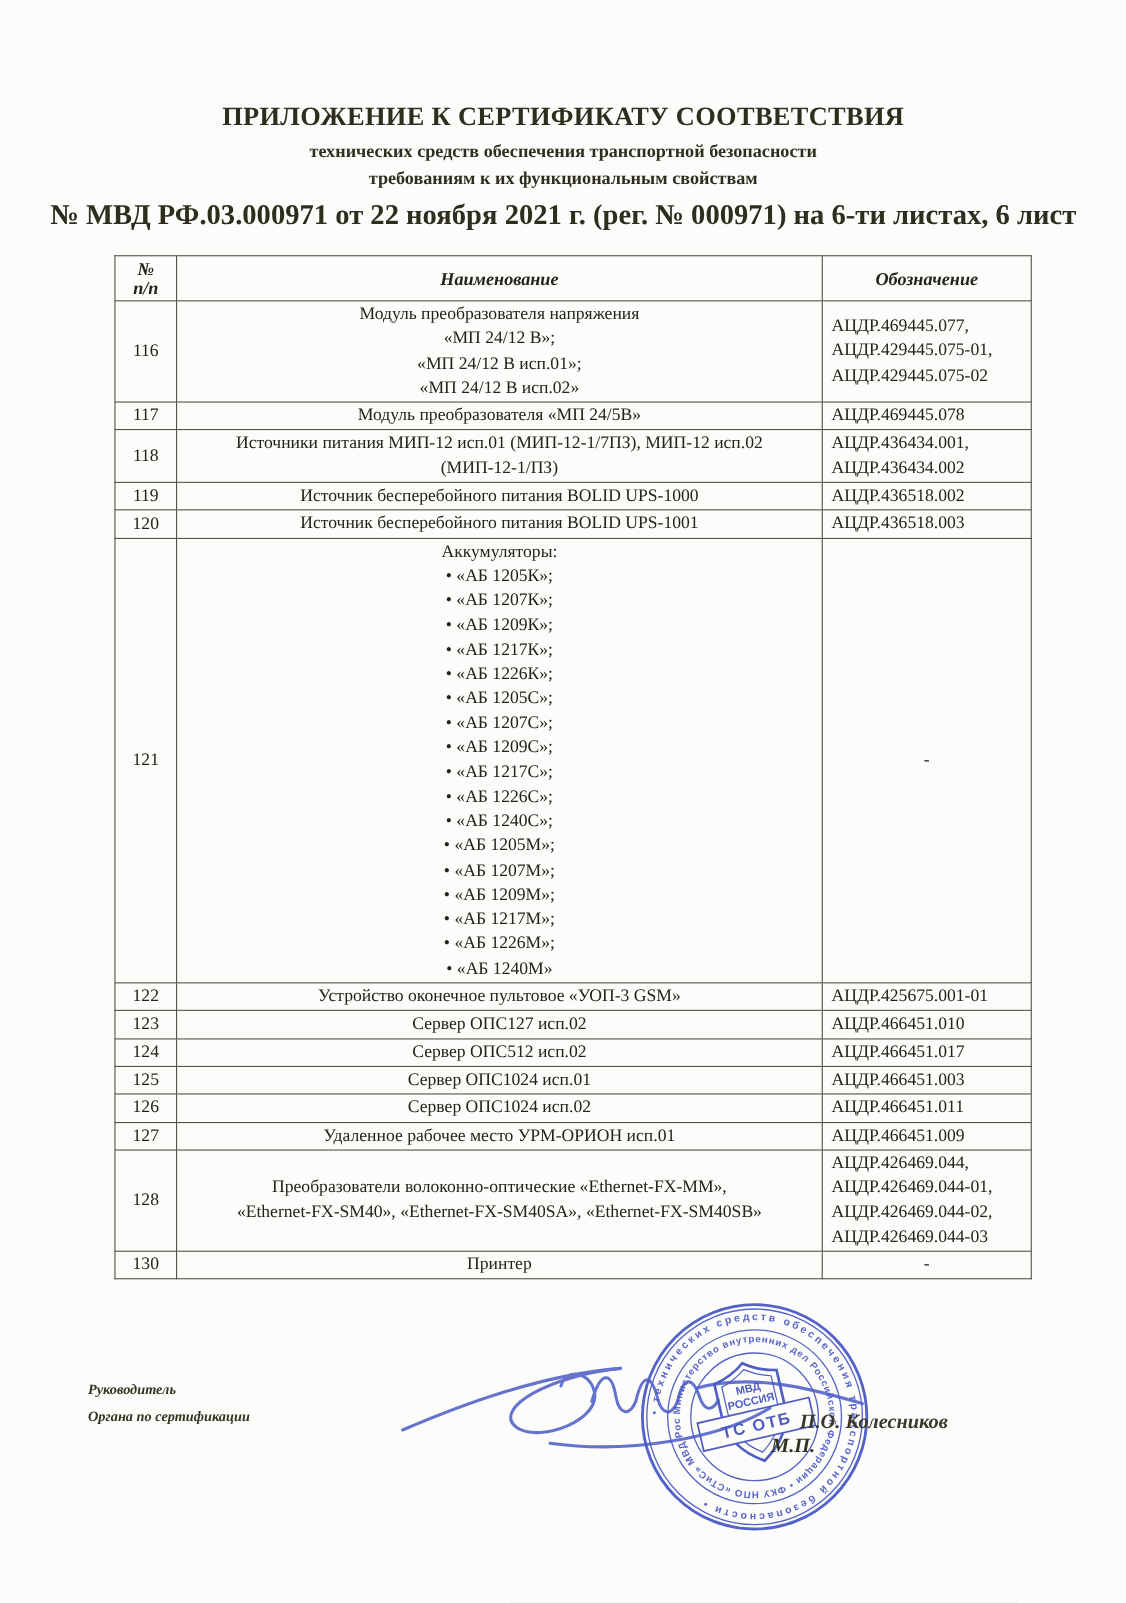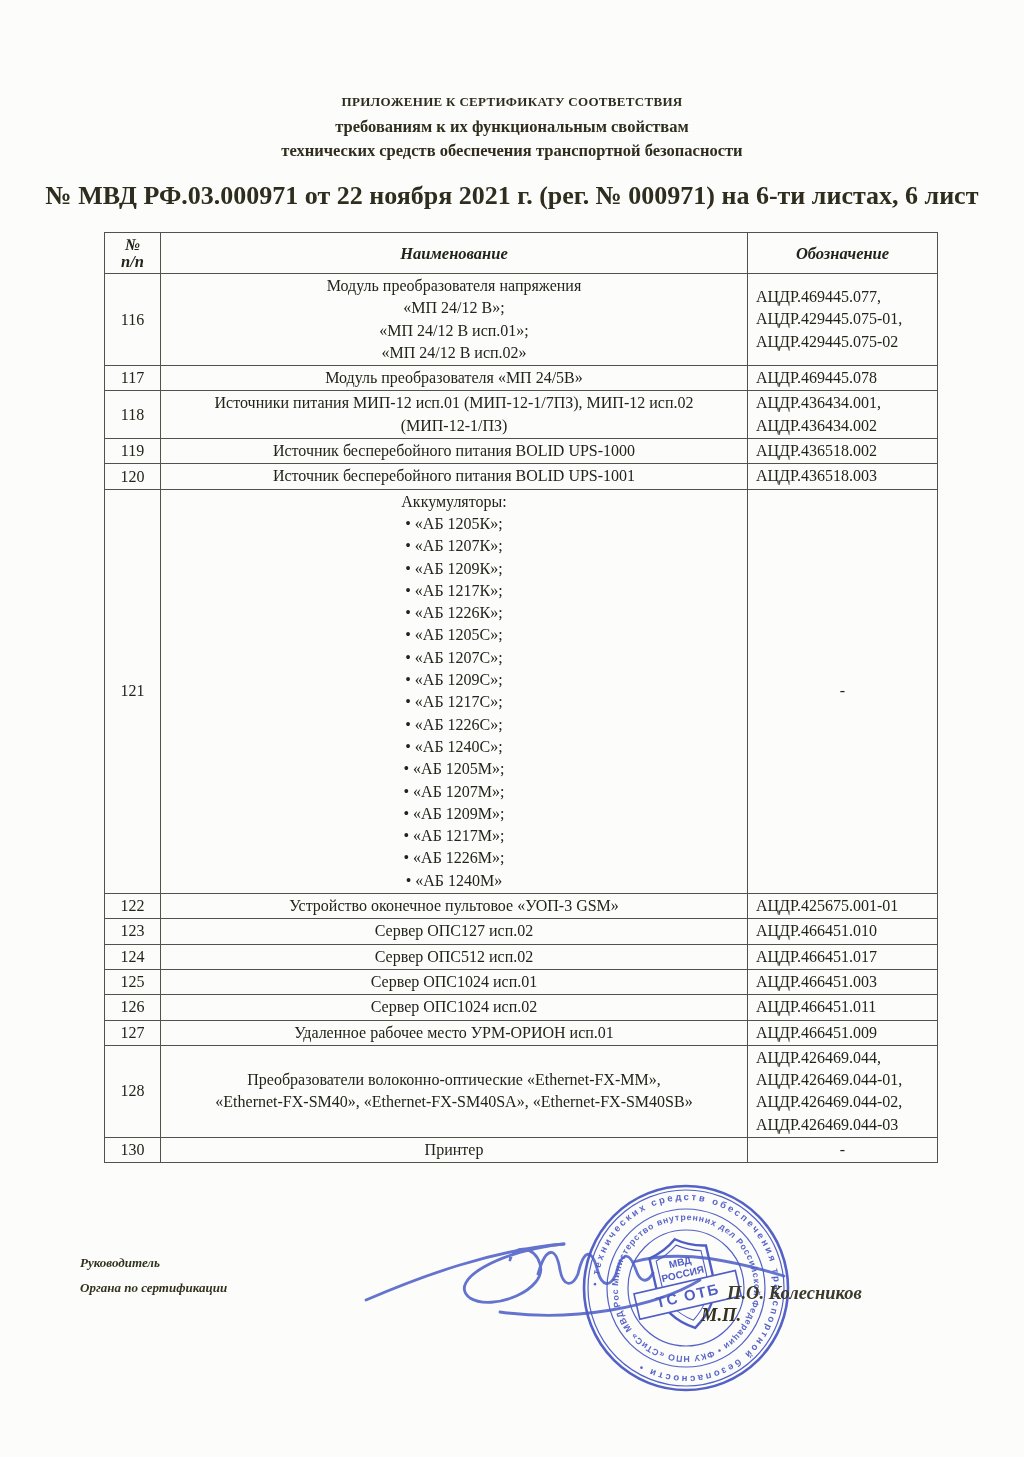--- a/index.html
+++ b/index.html
@@ -10,21 +10,21 @@
     background:#fcfcfa;
     overflow:hidden;
     font-family:"Liberation Serif","DejaVu Serif",serif;
     color:#26251d;
   }
   
   .doc-header{
     position:absolute;top:94px;left:0;width:100%;
     text-align:center;font-weight:bold;color:#2e2d1e;
   }
-  .doc-header .t1{font-size:13px;letter-spacing:.3px;margin-bottom:5px;}
+  .doc-header .t1{font-size:24px;letter-spacing:.3px;margin-bottom:5px;}
   .doc-header .t2{font-size:16.5px;line-height:24px;}
   .cert-line{
     position:absolute;top:181px;left:0;width:100%;
     text-align:center;font-weight:bold;font-size:26px;color:#2e2d1e;
   }
   
   table.doc-table{
     position:absolute;left:104px;top:232px;width:818px;
     border-collapse:collapse;table-layout:fixed;
     font-size:16px;color:#24231b;
@@ -59,22 +59,22 @@
     font-weight:bold;font-style:italic;font-size:18.5px;color:#33321f;
   }
 </style>
 </head>
 <body>
 
 <div class="page">
 
   <div class="doc-header">
     <div class="t1">ПРИЛОЖЕНИЕ К СЕРТИФИКАТУ СООТВЕТСТВИЯ</div>
+    <div class="t2">технических средств обеспечения транспортной безопасности</div>
     <div class="t2">требованиям к их функциональным свойствам</div>
-    <div class="t2">технических средств обеспечения транспортной безопасности</div>
   </div>
   <div class="cert-line">№ МВД РФ.03.000971 от 22 ноября 2021 г. (рег. № 000971) на 6-ти листах, 6 лист</div>
 
   <table class="doc-table">
     <thead>
       <tr>
         <th class="h-num">
           <div>№</div>
           <div>п/п</div>
         </th>

